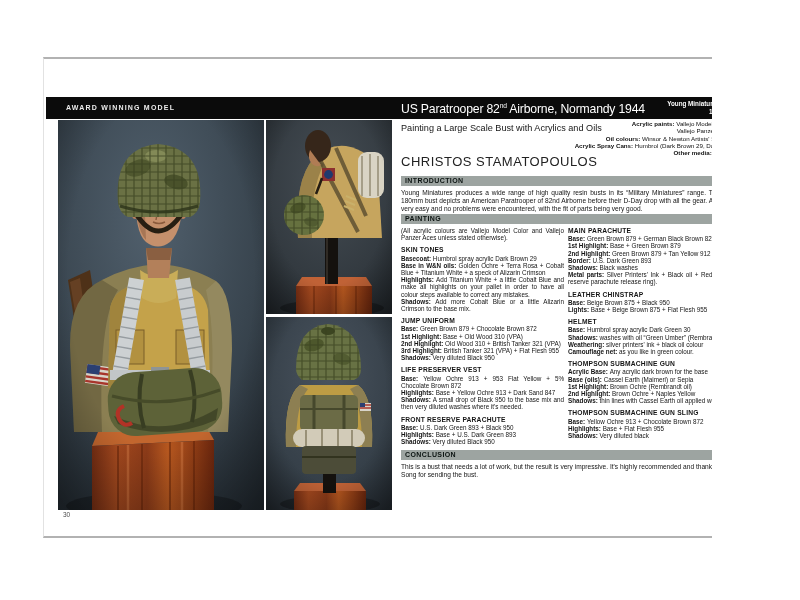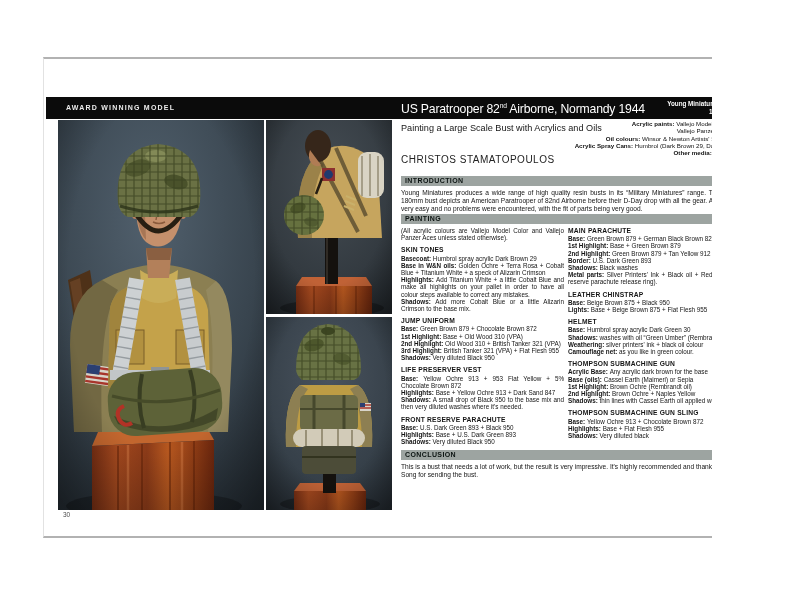--- a/index.html
+++ b/index.html
@@ -24,21 +24,21 @@
   .ph-tr{left:208px;top:0;width:126px;height:194px;}
   .ph-br{left:208px;top:197px;width:126px;height:193px;}
   .pagenum{position:absolute;font-size:6.5px;color:#4a4a4a;}
   .pn-left{left:19px;top:452px;}
   .pn-right{left:683px;top:452px;}
   
   .subtitle{position:absolute;left:357px;top:63px;font-size:9.5px;color:#161616;white-space:nowrap;
             transform:scaleX(.96);transform-origin:left top;}
   .materials{position:absolute;right:8px;top:61px;width:200px;text-align:right;font-size:6.2px;
              line-height:7.3px;color:#111;}
-  .author{position:absolute;left:357px;top:95px;font-size:10px;letter-spacing:.5px;color:#222;}
+  .author{position:absolute;left:357px;top:95px;font-size:13px;letter-spacing:.5px;color:#222;}
   
   .secbar{position:absolute;left:357px;width:350px;height:10px;background:var(--section_bar,#9da4a1);
           color:#0c1412;font-size:7px;font-weight:bold;letter-spacing:.4px;line-height:10px;
           padding-left:4px;box-sizing:border-box;}
   .bar-intro{top:117px;}
   .bar-paint{top:155px;}
   .bar-concl{top:391px;}
   .bodytxt{position:absolute;left:357px;width:350px;font-size:6.6px;line-height:7.8px;
            text-align:justify;color:#141414;}
   .body-intro{top:130px;}

